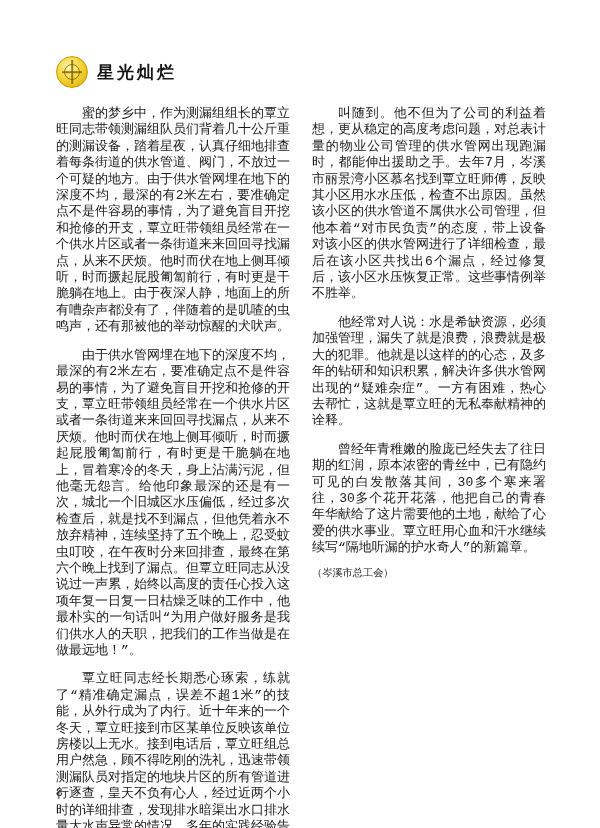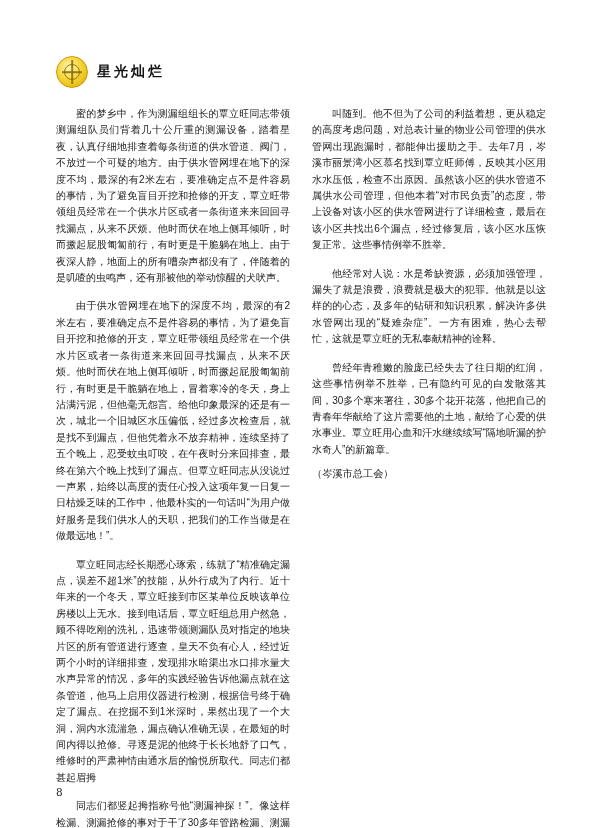--- a/index.html
+++ b/index.html
@@ -69,38 +69,38 @@
     top: 7px;
     width: 14px;
     height: 14px;
     border: 1.4px solid #8a6a00;
     border-radius: 50%;
     opacity: .9;
   }
   .logo-text {
     font-family: "DejaVu Serif", serif;
     font-weight: bold;
-    font-size: 14px;
+    font-size: 17px;
     letter-spacing: 3px;
     color: #151515;
   }
 
   
   .columns {
     display: flex;
     gap: 22px;
     align-items: flex-start;
   }
   .col {
     width: 234px;
   }
   p.para {
     margin: 0 0 0 0;
-    font-family: Liberation Sans, sans-serif;
-    font-size: 10px;
+    font-family: Liberation Mono, monospace;
+    font-size: 13px;
     line-height: 16.4px;
     color: #1a1a1a;
     text-align: justify;
     text-justify: inter-ideograph;
     text-indent: 2em;
     word-break: break-all;
   }
   p.para + p.para {
     margin-top: 12px;
   }
@@ -142,21 +142,21 @@
         <p class="para">蜜的梦乡中，作为测漏组组长的覃立旺同志带领测漏组队员们背着几十公斤重的测漏设备，踏着星夜，认真仔细地排查着每条街道的供水管道、阀门，不放过一个可疑的地方。由于供水管网埋在地下的深度不均，最深的有2米左右，要准确定点不是件容易的事情，为了避免盲目开挖和抢修的开支，覃立旺带领组员经常在一个供水片区或者一条街道来来回回寻找漏点，从来不厌烦。他时而伏在地上侧耳倾听，时而撅起屁股匍匐前行，有时更是干脆躺在地上。由于夜深人静，地面上的所有嘈杂声都没有了，伴随着的是叽喳的虫鸣声，还有那被他的举动惊醒的犬吠声。</p>
         <p class="para">由于供水管网埋在地下的深度不均，最深的有2米左右，要准确定点不是件容易的事情，为了避免盲目开挖和抢修的开支，覃立旺带领组员经常在一个供水片区或者一条街道来来回回寻找漏点，从来不厌烦。他时而伏在地上侧耳倾听，时而撅起屁股匍匐前行，有时更是干脆躺在地上，冒着寒冷的冬天，身上沾满污泥，但他毫无怨言。给他印象最深的还是有一次，城北一个旧城区水压偏低，经过多次检查后，就是找不到漏点，但他凭着永不放弃精神，连续坚持了五个晚上，忍受蚊虫叮咬，在午夜时分来回排查，最终在第六个晚上找到了漏点。但覃立旺同志从没说过一声累，始终以高度的责任心投入这项年复一日复一日枯燥乏味的工作中，他最朴实的一句话叫“为用户做好服务是我们供水人的天职，把我们的工作当做是在做最远地！”。</p>
         <p class="para">覃立旺同志经长期悉心琢索，练就了“精准确定漏点，误差不超1米”的技能，从外行成为了内行。近十年来的一个冬天，覃立旺接到市区某单位反映该单位房楼以上无水。接到电话后，覃立旺组总用户然急，顾不得吃刚的洗礼，迅速带领测漏队员对指定的地块片区的所有管道进行逐查，皇天不负有心人，经过近两个小时的详细排查，发现排水暗渠出水口排水量大水声异常的情况，多年的实践经验告诉他漏点就在这条管道，他马上启用仪器进行检测，根据信号终于确定了漏点。在挖掘不到1米深时，果然出现了一个大洞，洞内水流湍急，漏点确认准确无误，在最短的时间内得以抢修。寻逐是泥的他终于长长地舒了口气，维修时的严肃神情由通水后的愉悦所取代。同志们都甚起眉拇</p>
         <p class="para">同志们都竖起拇指称号他“测漏神探！”。像这样检漏、测漏抢修的事对于干了30多年管路检漏、测漏工作的覃立旺来说，早已不知多少次，他自己也无法记清。</p>
 
       </div>
 
       <div class="col">
         <p class="para">叫随到。他不但为了公司的利益着想，更从稳定的高度考虑问题，对总表计量的物业公司管理的供水管网出现跑漏时，都能伸出援助之手。去年7月，岑溪市丽景湾小区慕名找到覃立旺师傅，反映其小区用水水压低，检查不出原因。虽然该小区的供水管道不属供水公司管理，但他本着“对市民负责”的态度，带上设备对该小区的供水管网进行了详细检查，最后在该小区共找出6个漏点，经过修复后，该小区水压恢复正常。这些事情例举不胜举。</p>
         <p class="para">他经常对人说：水是希缺资源，必须加强管理，漏失了就是浪费，浪费就是极大的犯罪。他就是以这样的的心态，及多年的钻研和知识积累，解决许多供水管网出现的“疑难杂症”。一方有困难，热心去帮忙，这就是覃立旺的无私奉献精神的诠释。</p>
-        <p class="para">曾经年青稚嫩的脸庞已经失去了往日期的红润，这些事情例举不胜举，已有隐约可见的白发散落其间，30多个寒来署往，30多个花开花落，他把自己的青春年华献给了这片需要他的土地，献给了心爱的供水事业。覃立旺用心血和汗水继续续写“隔地听漏的护水奇人”的新篇章。</p>
+        <p class="para">曾经年青稚嫩的脸庞已经失去了往日期的红润，原本浓密的青丝中，已有隐约可见的白发散落其间，30多个寒来署往，30多个花开花落，他把自己的青春年华献给了这片需要他的土地，献给了心爱的供水事业。覃立旺用心血和汗水继续续写“隔地听漏的护水奇人”的新篇章。</p>
         <div class="signature">（岑溪市总工会）</div>
       </div>
 
     </div>
   </div>
 
   <div class="page-number">8</div>
 </div>
 
 </body></html>

